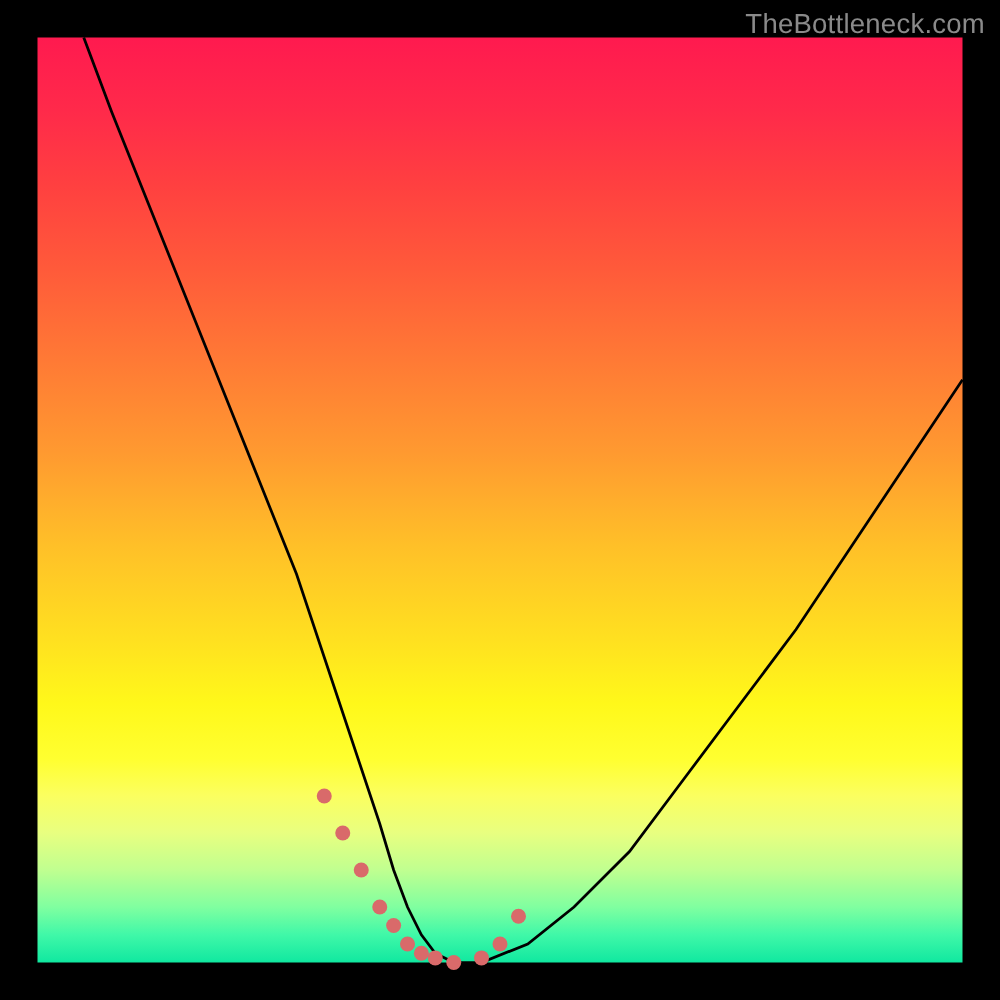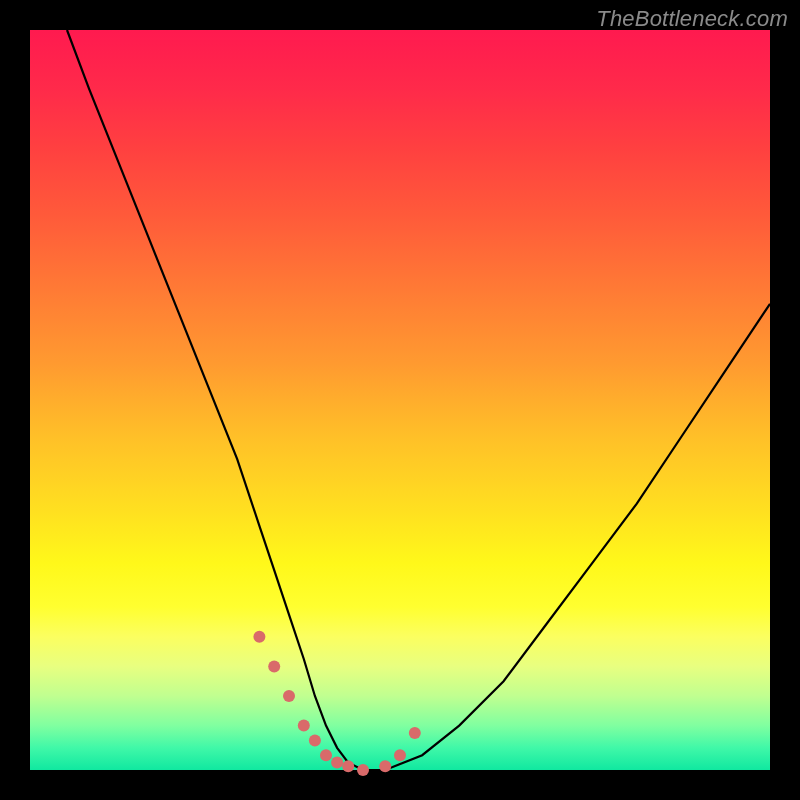--- a/index.html
+++ b/index.html
@@ -11,21 +11,20 @@
     overflow: hidden;
     font-family: Arial, Helvetica, sans-serif;
   }
   .frame {
     position: absolute;
     left: 0;
     top: 0;
     width: 800px;
     height: 800px;
     background: #000;
-    font-style: italic;
   }
   .plot-area {
     position: absolute;
     left: 30px;
     top: 30px;
     width: 740px;
     height: 740px;
     background: linear-gradient(to bottom,
       #ff1a4f 0%,
       #ff2a4a 8%,

